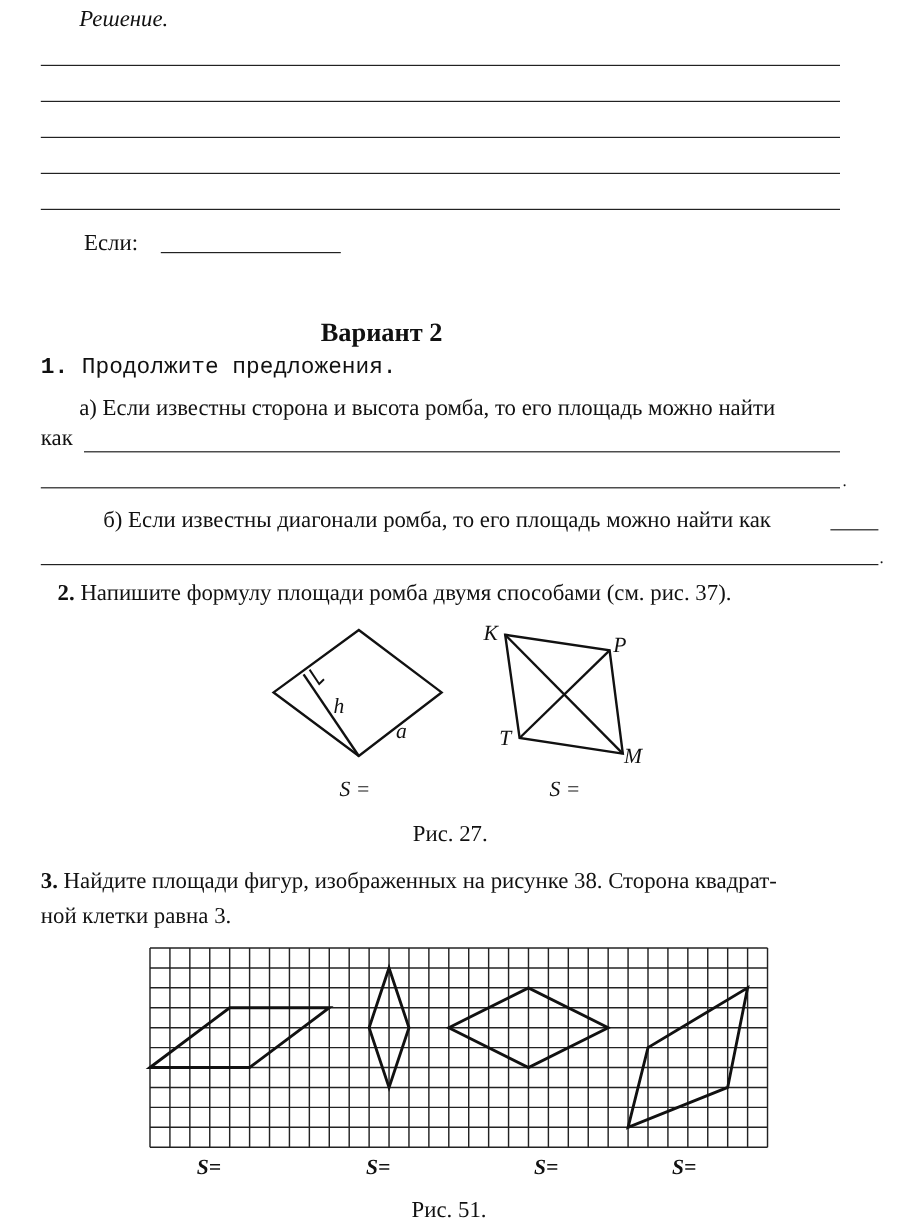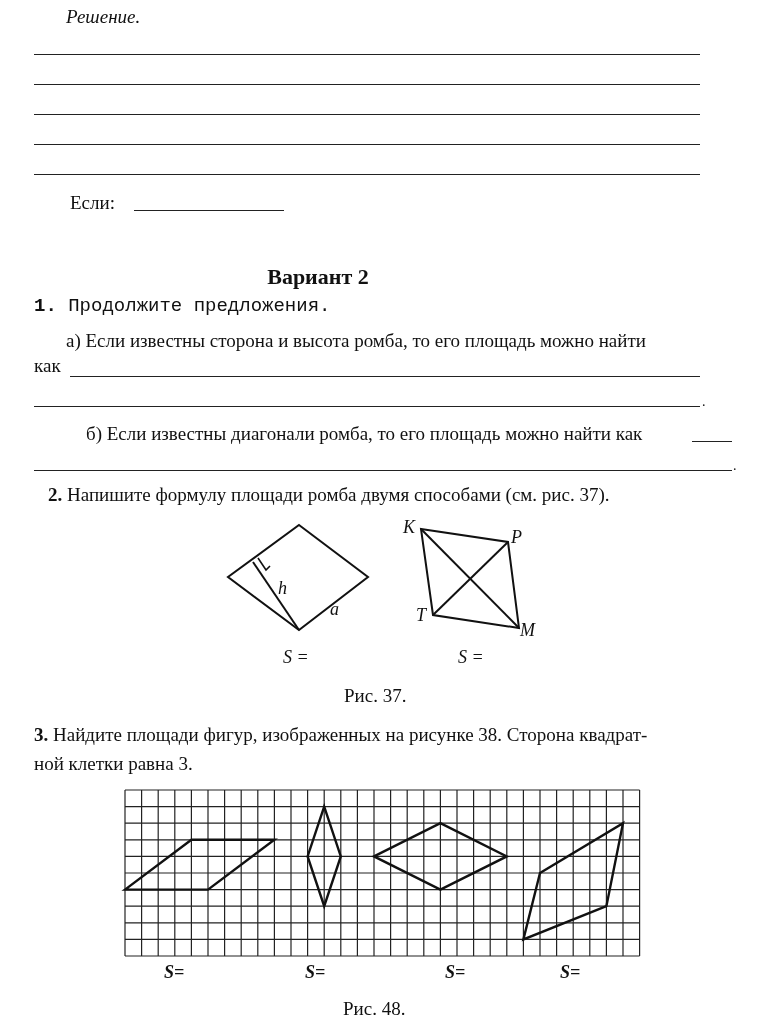--- a/index.html
+++ b/index.html
@@ -119,26 +119,26 @@
 <div class="abs fig-label ital" style="left:278px; top:578px;">h</div>
 <div class="abs fig-label ital" style="left:330px; top:599px;">a</div>
 <div class="abs fig-label ital" style="left:283px; top:647px;">S =</div>
 
 <div class="abs fig-label ital" style="left:403px; top:517px;">K</div>
 <div class="abs fig-label ital" style="left:511px; top:527px;">P</div>
 <div class="abs fig-label ital" style="left:520px; top:620px;">M</div>
 <div class="abs fig-label ital" style="left:416px; top:605px;">T</div>
 <div class="abs fig-label ital" style="left:458px; top:647px;">S =</div>
 
-<div class="abs txt" style="left:344px; top:685px;">Рис. 37.</div>
+<div class="abs txt" style="left:344px; top:685px;">Рис. 27.</div>
 
 <div class="abs txt" style="left:34px; top:724px;">
   <span class="num">3.</span>
   <span>Найдите площади фигур, изображенных на рисунке 38. Сторона квадрат-</span>
 </div>
 <div class="abs txt" style="left:34px; top:753px;">ной клетки равна 3.</div>
 
 <div class="abs fig-label ital bold" style="left:164px; top:962px;">S=</div>
 <div class="abs fig-label ital bold" style="left:305px; top:962px;">S=</div>
 <div class="abs fig-label ital bold" style="left:445px; top:962px;">S=</div>
 <div class="abs fig-label ital bold" style="left:560px; top:962px;">S=</div>
 
-<div class="abs txt" style="left:343px; top:998px;">Рис. 48.</div>
+<div class="abs txt" style="left:343px; top:998px;">Рис. 51.</div>
 
 </body></html>

